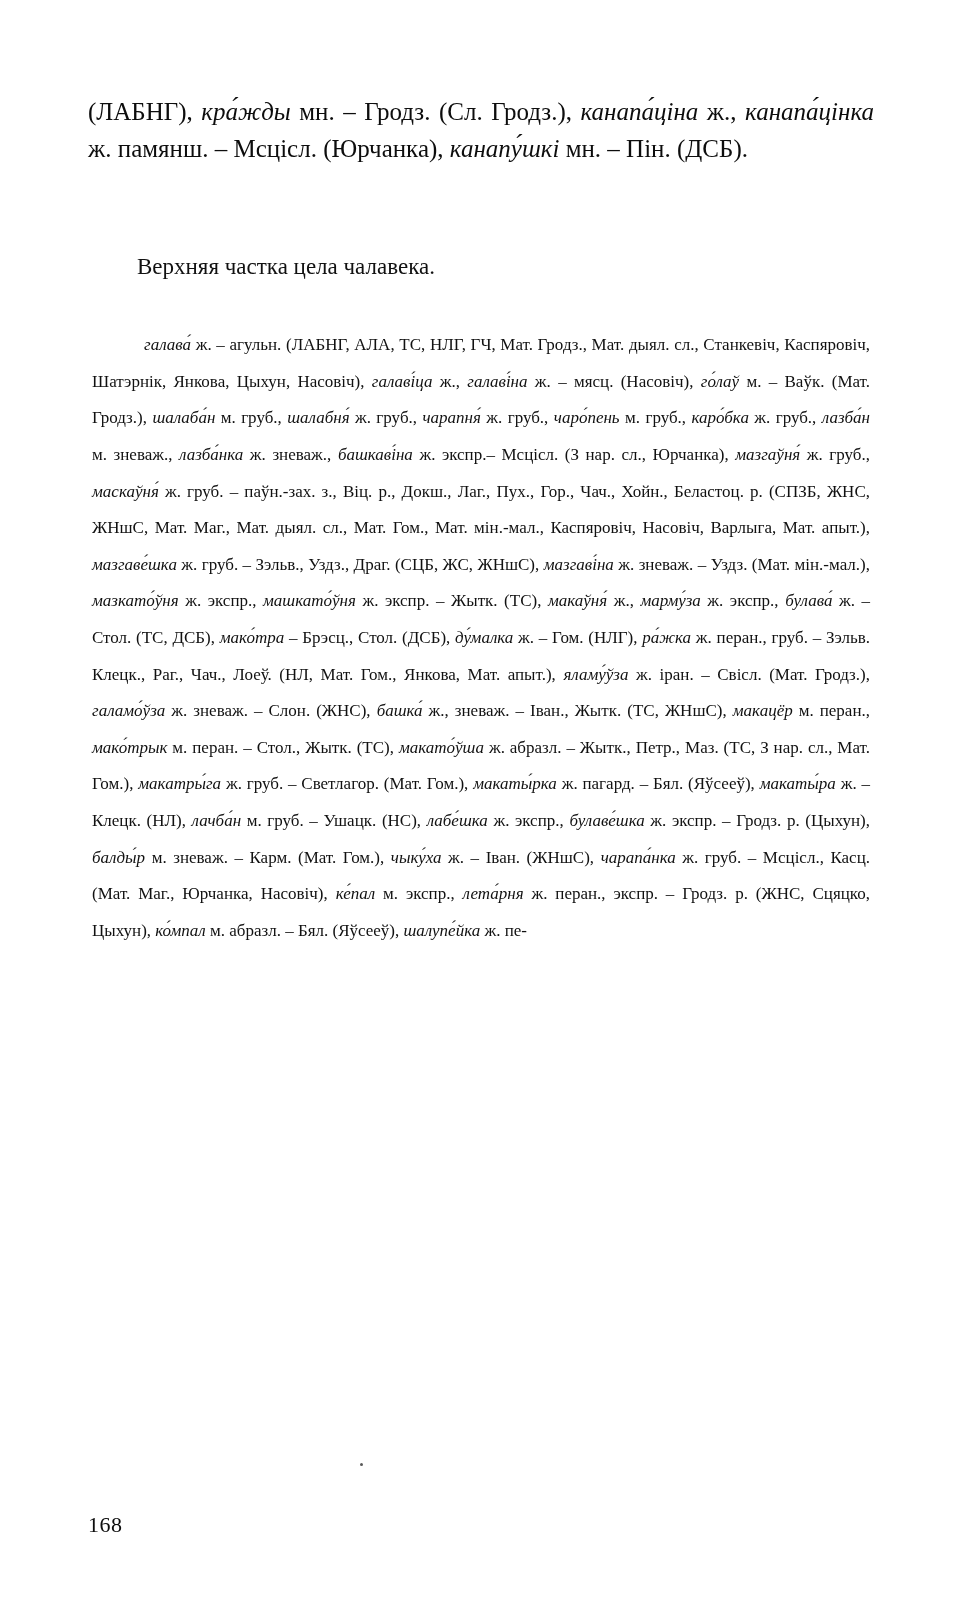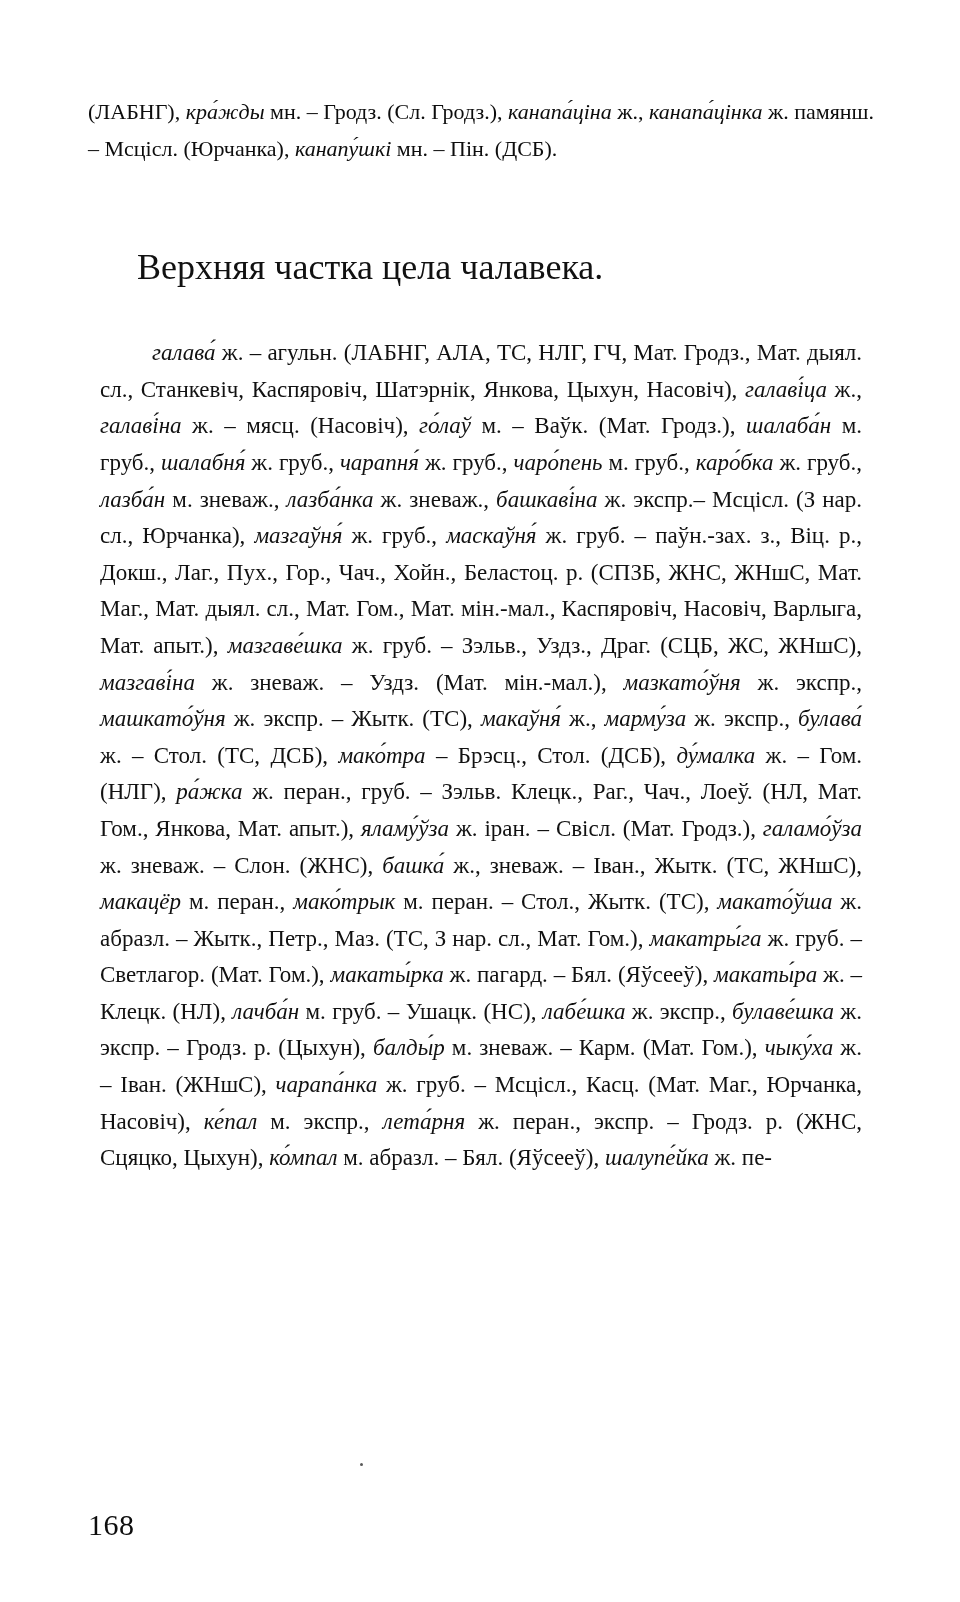--- a/index.html
+++ b/index.html
@@ -20,60 +20,60 @@
   .content {
     position: absolute;
     left: 88px;
     top: 94px;
     width: 786px;
   }
   .para {
     margin: 0;
     text-align: justify;
     text-justify: inter-word;
-    font-size: 22px;
+    font-size: 25px;
     line-height: 36.6px;
     color: #0d0d0d;
     hyphens: none;
   }
   .para.continuation {
     text-indent: 0;
   }
   .entry-heading {
     margin: 0;
     font-size: 27px;
     font-weight: bold;
     line-height: 34px;
     padding-left: 49px;
     letter-spacing: 0.2px;
   }
   .definition {
     margin: 0;
-    font-size: 36px;
+    font-size: 23px;
     line-height: 36px;
     padding-left: 49px;
   }
   .entry-body {
-    margin: 12px;
+    margin: 4px;
     text-align: justify;
-    font-size: 23px;
+    font-size: 17px;
     line-height: 36.6px;
     text-indent: 52px;
   }
   .it {
     font-style: italic;
   }
   .spacer-1 { height: 40px; }
   .spacer-2 { height: 42px; }
   .spacer-3 { height: 38px; }
   .folio {
     position: absolute;
     left: 88px;
     top: 1508px;
-    font-size: 30px;
+    font-size: 22px;
     line-height: 34px;
     letter-spacing: 0.5px;
     color: #0d0d0d;
   }
   .speck {
     position: absolute;
     left: 360px;
     top: 1463px;
     width: 3px;
     height: 3px;

